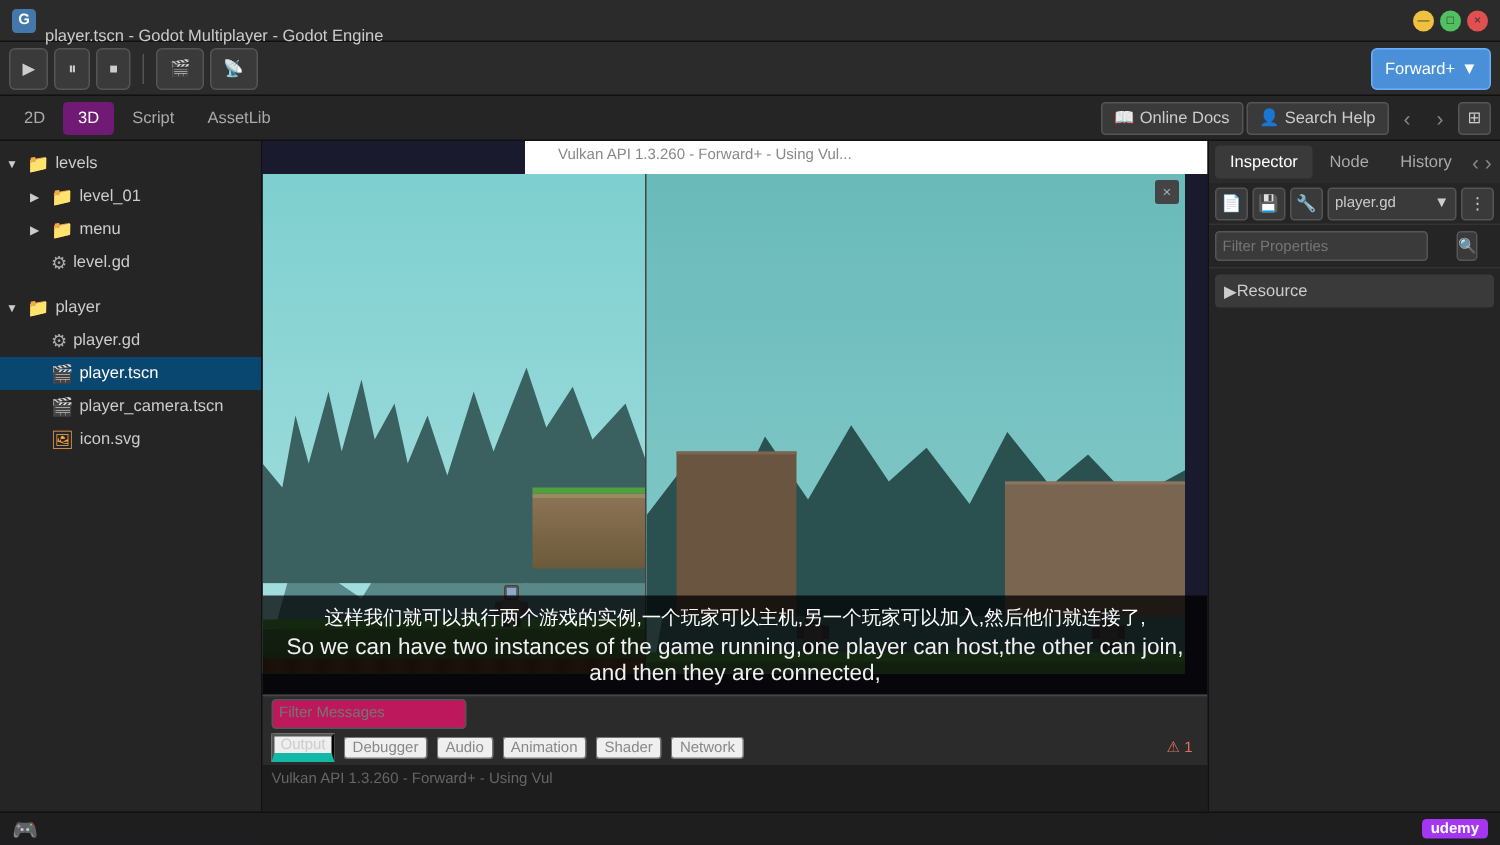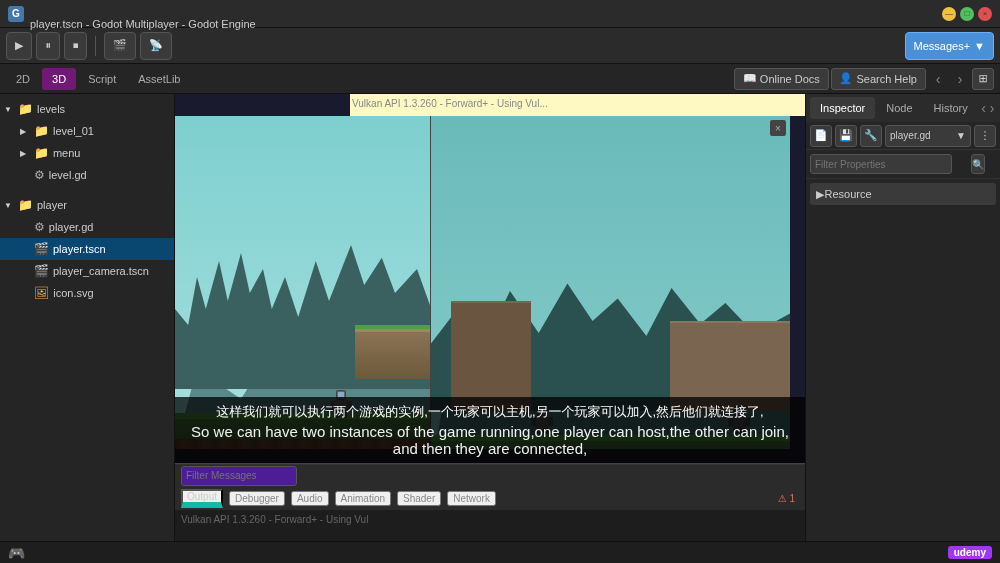--- a/index.html
+++ b/index.html
@@ -195,27 +195,27 @@
       padding: 0 4px;
     }
     .console-tab.active { color: #ccc; border-bottom: 6px solid #14b8a6; }
     #console-content {
       padding: 4px 6px;
       font-size: 10px;
       color: #888;
     }
     #console-filter {
       height: 20px;
-      background: #4c1d95;
+      background: #be185d;
       border: 1px solid #555;
       border-radius: 3px;
       padding: 0 4px;
       color: #ccc;
       font-size: 10px;
-      width: 116px;
+      width: 130px;
     }
     #filter-bar {
       height: 22px;
       background: #2b2b2b;
       display: flex;
       align-items: center;
       padding: 0 6px;
       gap: 4px;
       border-top: 1px solid #333;
     }
@@ -368,24 +368,24 @@
       border-left: 1px solid #444;
     }
 
     
     #vulkan-log {
       position: absolute;
       top: 0;
       left: 175px;
       right: 0;
       height: 22px;
-      background: #fef9c3;
+      background: #ffffff;
       font-size: 10px;
       color: #888;
-      padding: 4px 2px;
+      padding: 4px 22px;
       overflow: hidden;
       white-space: nowrap;
     }
 
     
     #bottom-bar {
       position: absolute;
       bottom: 0;
       left: 0;
       right: 0;
@@ -452,21 +452,21 @@
 
 <div id="main-toolbar">
   <button class="toolbar-btn">▶</button>
   <button class="toolbar-btn">⏸</button>
   <button class="toolbar-btn">⏹</button>
   <div class="toolbar-sep"></div>
   <button class="toolbar-btn">🎬</button>
   <button class="toolbar-btn">📡</button>
   <div class="toolbar-spacer"></div>
   <button class="toolbar-btn active">
-    <span>Messages+</span>
+    <span>Forward+</span>
     <span>▼</span>
   </button>
 </div>
 
 <div id="sub-toolbar">
   <button class="sub-btn">2D</button>
   <button class="sub-btn active">3D</button>
   <button class="sub-btn">Script</button>
   <button class="sub-btn">AssetLib</button>
   <div class="sub-spacer"></div>

